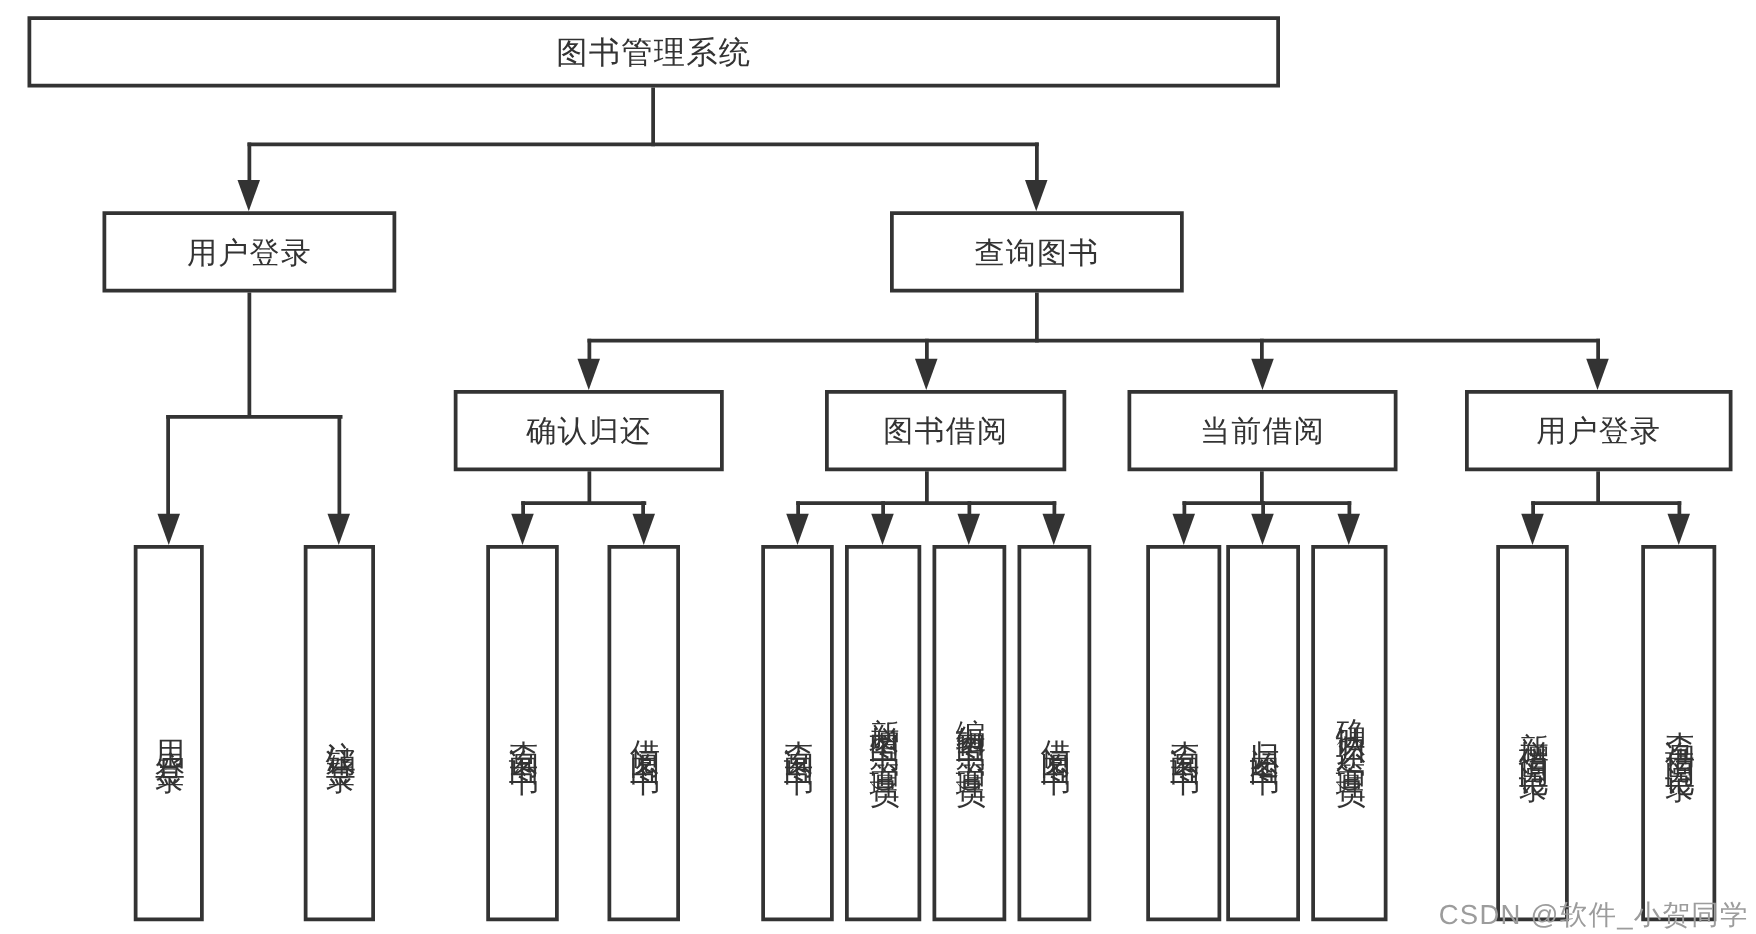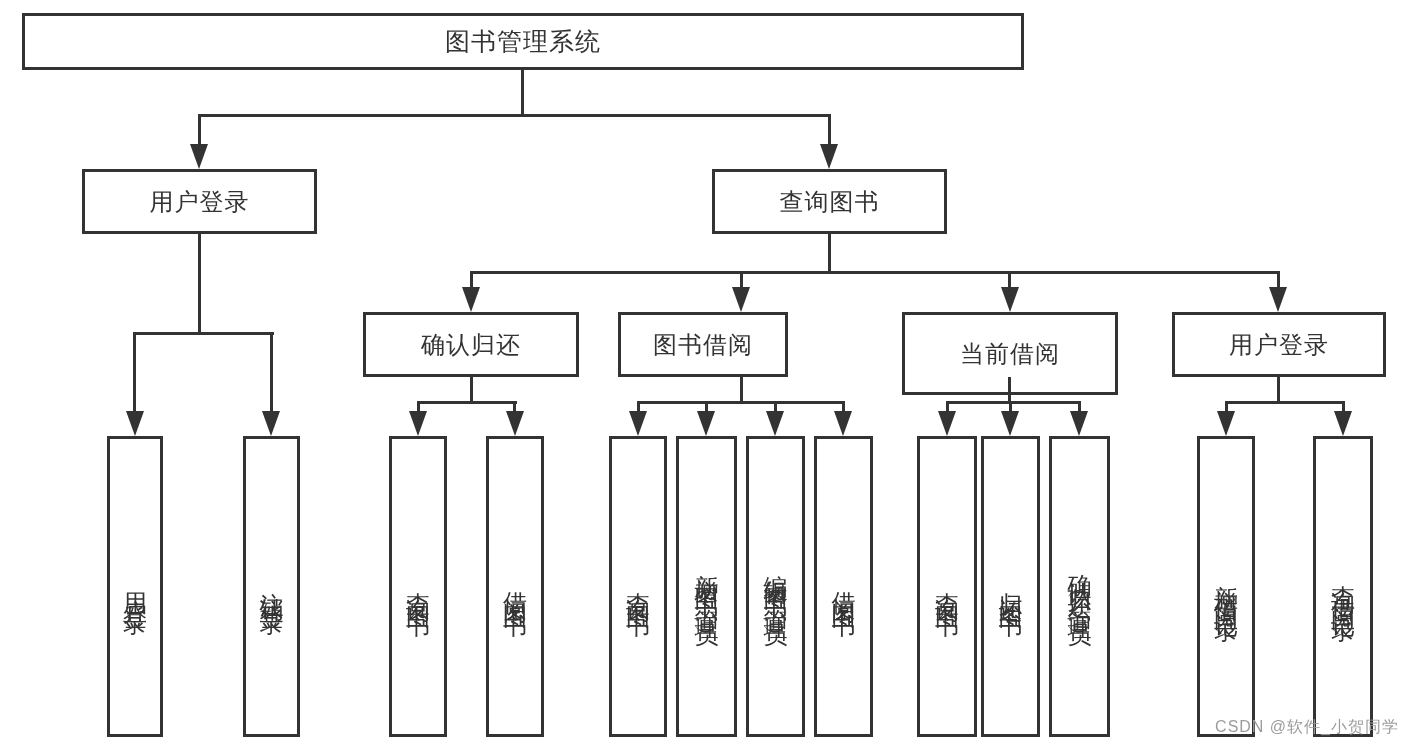--- a/index.html
+++ b/index.html
@@ -48,21 +48,21 @@
     position:absolute;
     width:0;height:0;
     border-left:9px solid transparent;
     border-right:9px solid transparent;
     border-top:25px solid var(--line);
   }
   .watermark{
     position:absolute;
     top:717px;
     right:6px;
-    font-size:16px;
+    font-size:22px;
     color:var(--watermark);
     letter-spacing:1px;
     white-space:nowrap;
   }
 </style>
 </head>
 <body>
 
 <div class="stage">
 
@@ -73,24 +73,24 @@
   <div class="node hnode" style="left:82px;top:169px;width:235px;height:65px">
     <span>用户登录</span>
   </div>
   <div class="node hnode" style="left:712px;top:169px;width:235px;height:65px">
     <span>查询图书</span>
   </div>
 
   <div class="node hnode" style="left:363px;top:312px;width:216px;height:65px">
     <span>确认归还</span>
   </div>
-  <div class="node hnode" style="left:618px;top:312px;width:170px;height:65px">
+  <div class="node hnode" style="left:660px;top:312px;width:193px;height:65px">
     <span>图书借阅</span>
   </div>
-  <div class="node hnode" style="left:902px;top:312px;width:216px;height:83px">
+  <div class="node hnode" style="left:902px;top:312px;width:216px;height:65px">
     <span>当前借阅</span>
   </div>
   <div class="node hnode" style="left:1172px;top:312px;width:214px;height:65px">
     <span>用户登录</span>
   </div>
 
   <div class="node leaf" style="left:107px;width:56px">
     <span class="vtext">用户登录</span>
   </div>
   <div class="node leaf" style="left:243px;width:57px">

